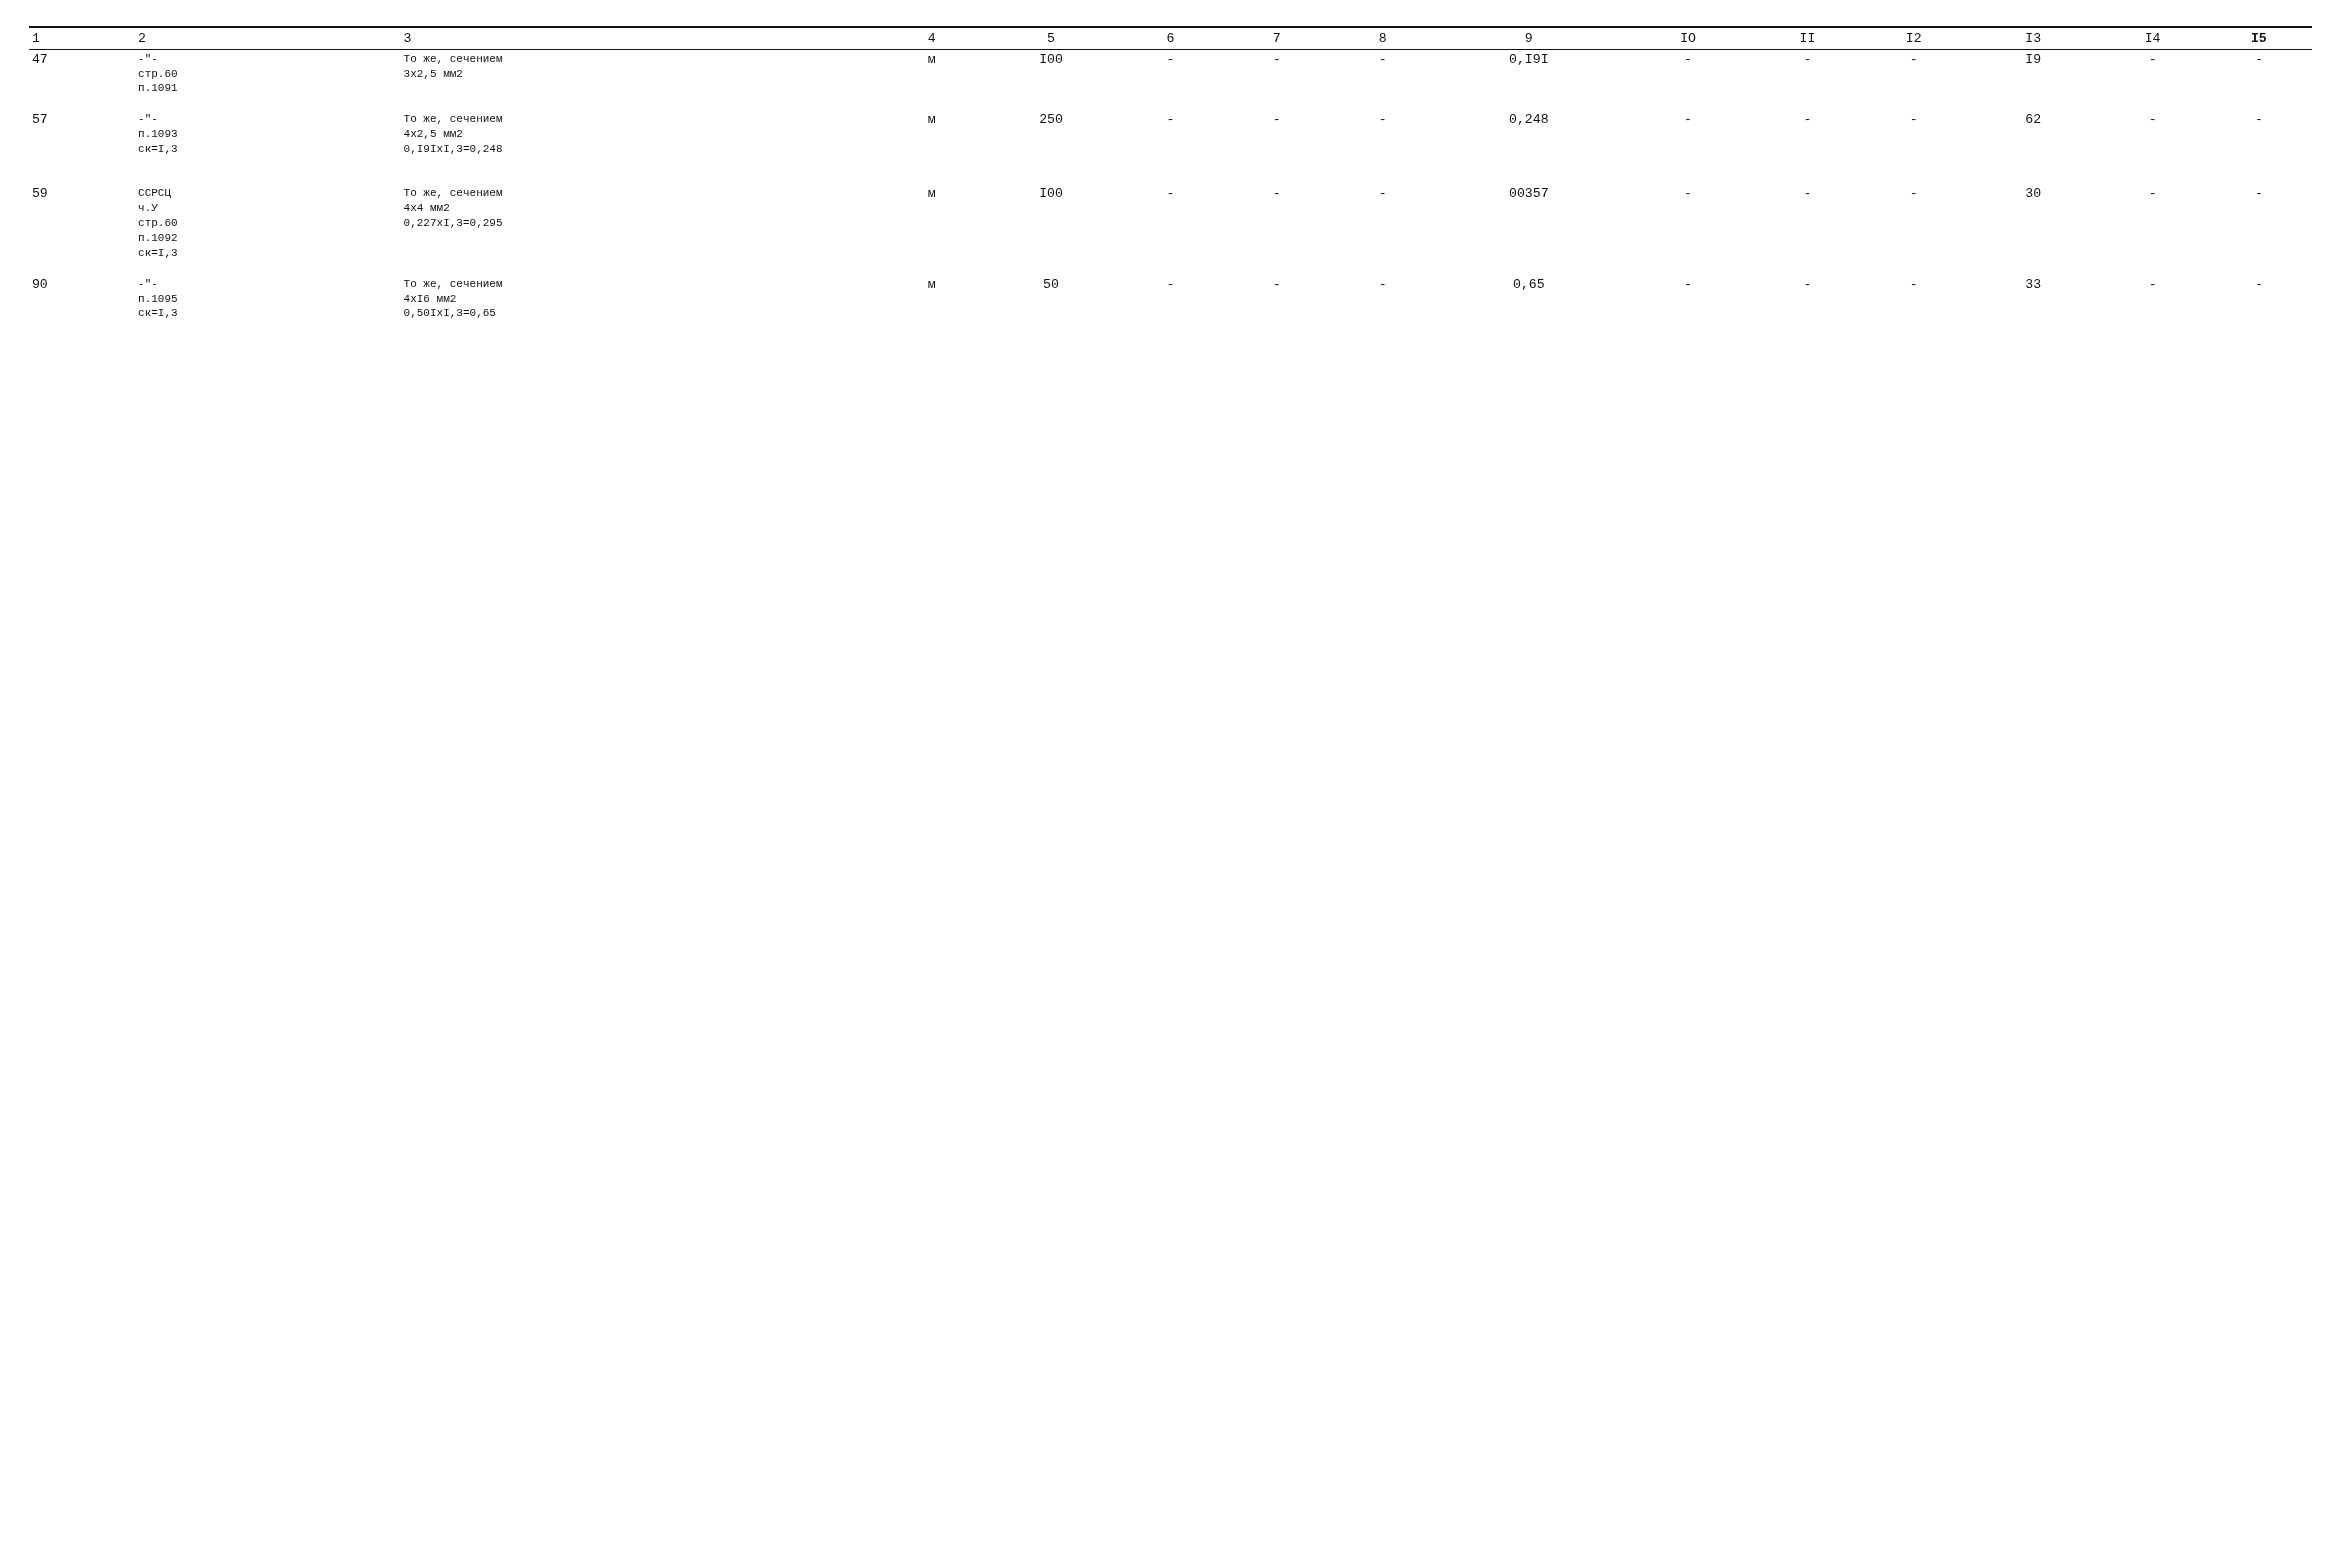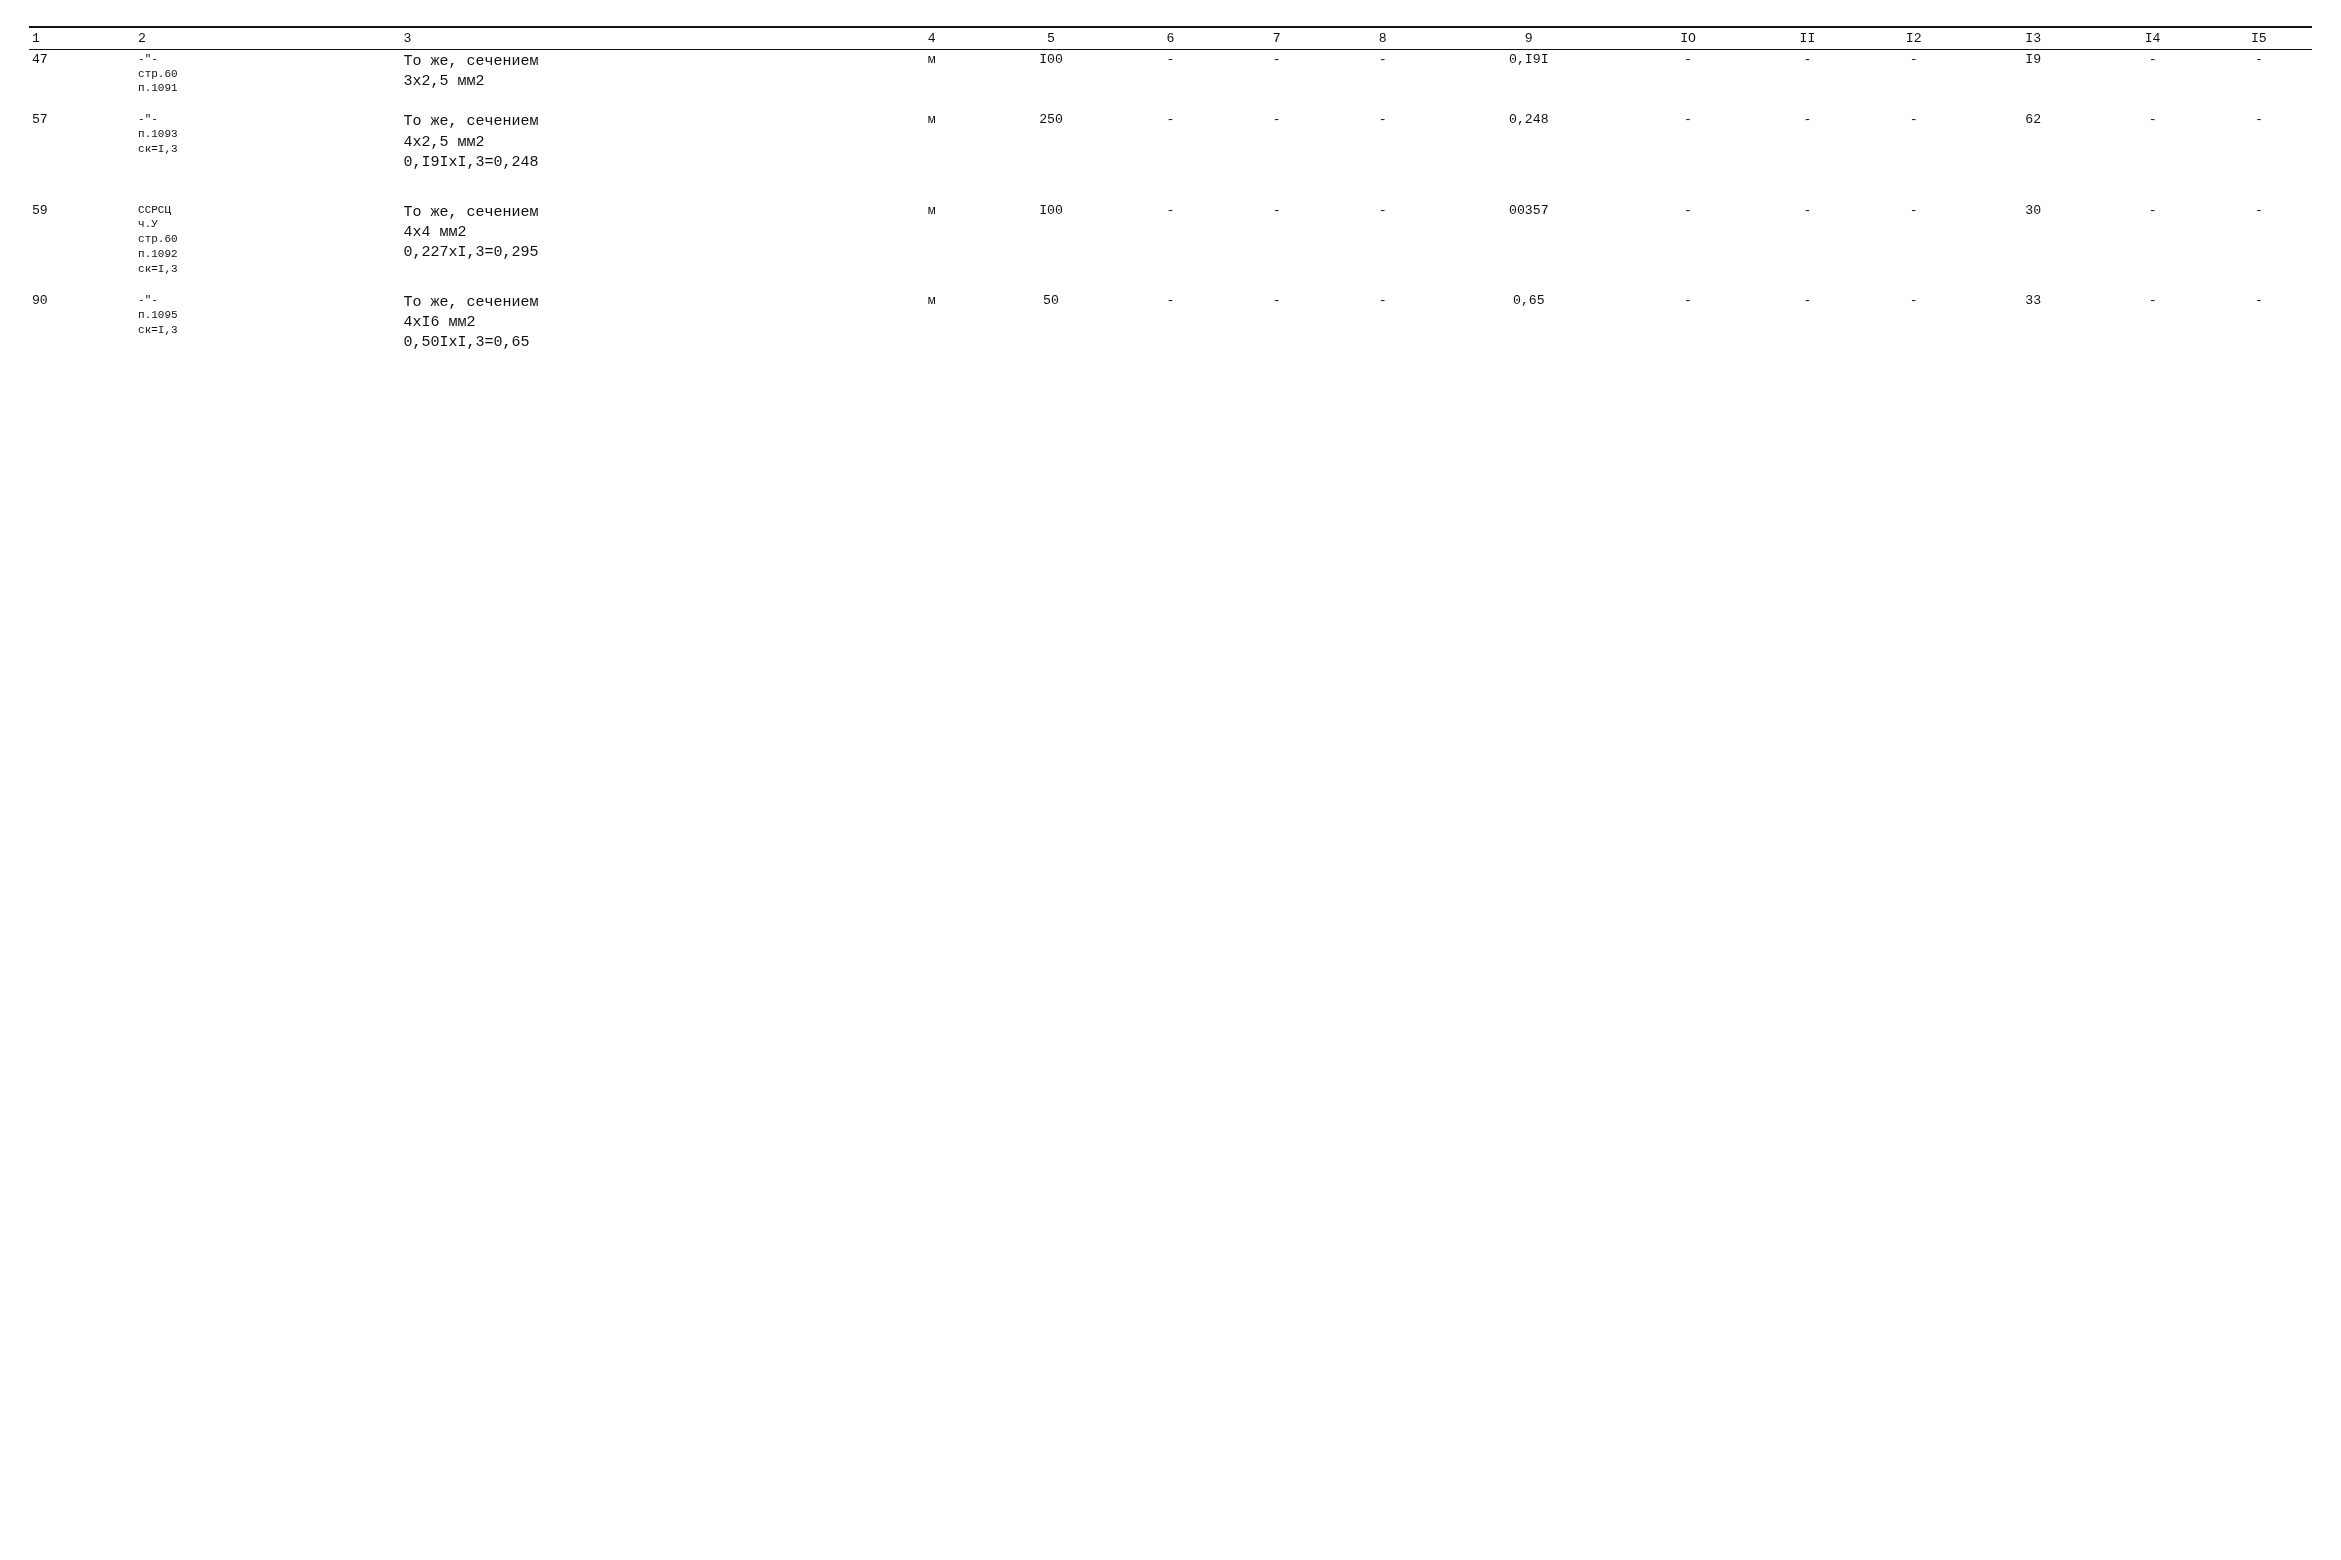--- a/index.html
+++ b/index.html
@@ -51,21 +51,21 @@
     .col-header-row th:nth-child(5) { width: 5%; }
     .col-header-row th:nth-child(6) { width: 4%; }
     .col-header-row th:nth-child(7) { width: 4%; }
     .col-header-row th:nth-child(8) { width: 4%; }
     .col-header-row th:nth-child(9) { width: 7%; }
     .col-header-row th:nth-child(10) { width: 5%; }
     .col-header-row th:nth-child(11) { width: 4%; margin-top: 17px; }
     .col-header-row th:nth-child(12) { width: 4%; }
     .col-header-row th:nth-child(13) { width: 5%; }
     .col-header-row th:nth-child(14) { width: 4%; }
-    .col-header-row th:nth-child(15) { width: 4%; }
+    .col-header-row th:nth-child(15) { width: 4%; font-weight: bold; }
 
     .data-row td {
       padding: 1.5px 2.9px;
       vertical-align: top;
       text-align: center;
       font-size: 13.2px;
     }
 
     .data-row td:nth-child(1) { text-align: left; }
     .data-row td:nth-child(2) { text-align: left; font-size: 11.8px; }
@@ -80,21 +80,21 @@
       font-weight: normal;
     }
 
     .col2-text {
       font-size: 11px;
       line-height: 1.35;
       white-space: pre-line;
     }
 
     .col3-text {
-      font-size: 15px;
+      font-size: 11px;
       line-height: 1.35;
       white-space: pre-line;
       text-align: right;
     }
   </style>
 </head>
 <body>
 
 <div class="header-line">
   <span></span>

